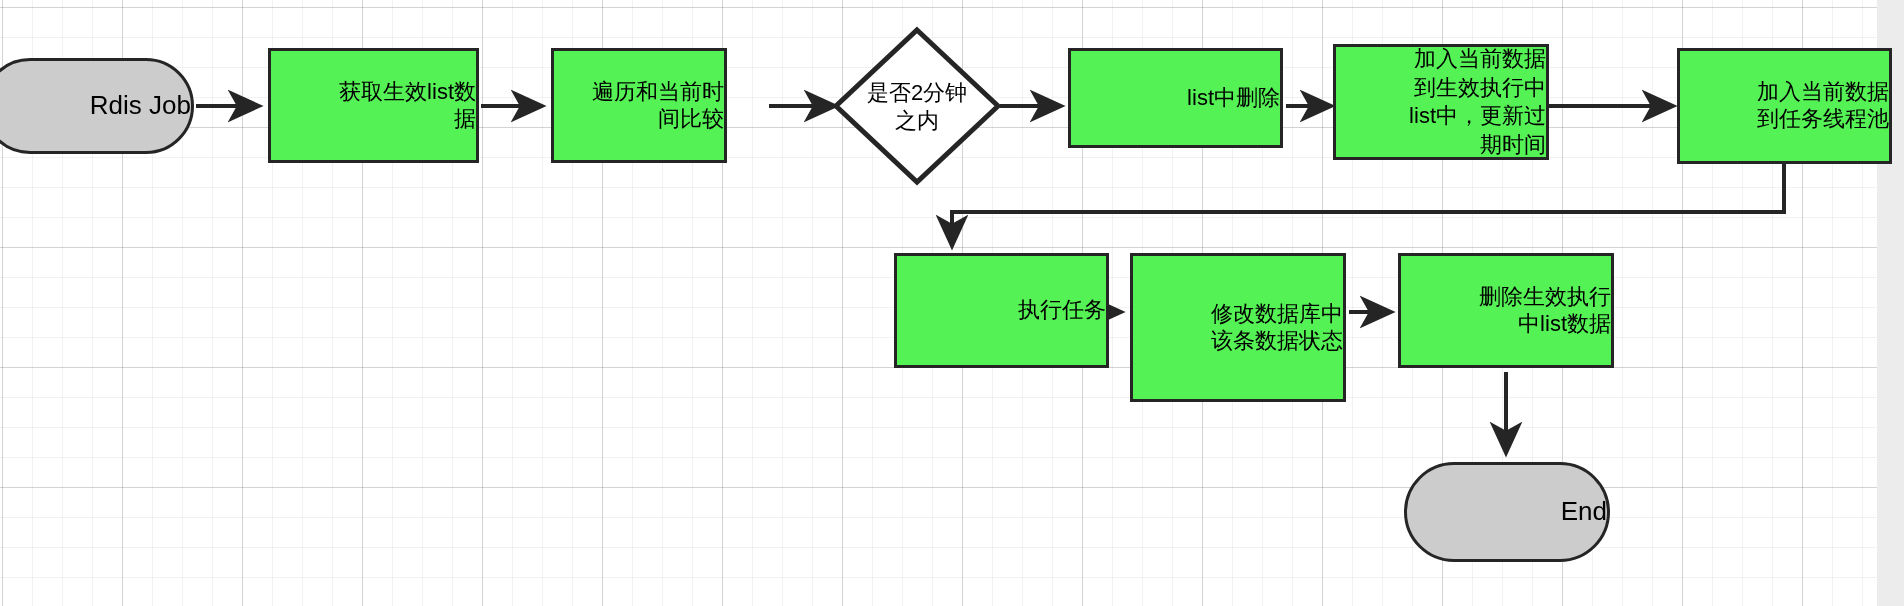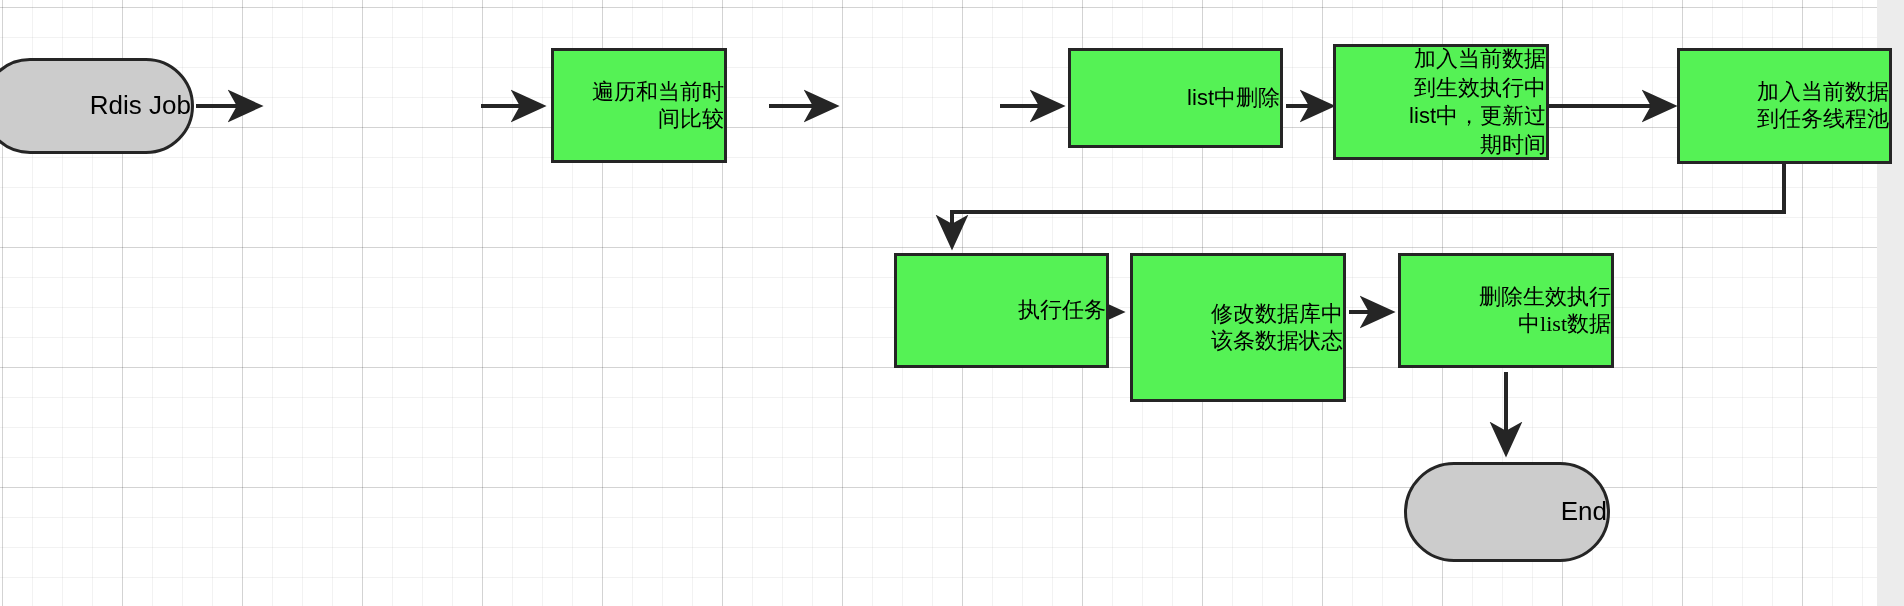--- a/index.html
+++ b/index.html
@@ -120,26 +120,37 @@
       <line x1="1073" y1="312" x2="1120" y2="312" marker-end="url(#ah)"></line>
       <line x1="1349" y1="312" x2="1390" y2="312" marker-end="url(#ah)"></line>
       <line x1="1506" y1="372" x2="1506" y2="452" marker-end="url(#ahv)"></line>
     </g>
   </svg>
 
   <div class="node term" style="left:-18px; top:58px; width:212px; height:96px;">
     <span class="label">Rdis Job</span>
   </div>
 
+  <div class="node proc" style="left:268px; top:48px; width:211px; height:115px;">
+    <span class="label">获取生效list数
+据</span>
+  </div>
 
   <div class="node proc" style="left:551px; top:48px; width:176px; height:115px;">
     <span class="label">遍历和当前时
 间比较</span>
   </div>
 
+  <div class="decision" style="left:832px; top:26px; width:170px; height:160px;">
+    <svg width="170" height="160" viewBox="0 0 170 160" xmlns="http://www.w3.org/2000/svg">
+      <polygon points="85,4 166,80 85,156 4,80" fill="#ffffff" stroke="#252525" stroke-width="5"></polygon>
+    </svg>
+    <span class="dlabel">是否2分钟
+之内</span>
+  </div>
 
   <div class="node proc" style="left:1068px; top:48px; width:215px; height:100px;">
     <span class="label">list中删除</span>
   </div>
 
   <div class="node proc overflow" style="left:1333px; top:44px; width:216px; height:116px;">
     <span class="label" style="position:absolute; left:0; top:50%; transform:translateY(-50%); line-height:1.30;">加入当前数据
 到生效执行中
 list中，更新过
 期时间</span>
@@ -152,21 +163,21 @@
 
   <div class="node proc" style="left:855px; top:253px; width:215px; height:115px;margin-left:39px;">
     <span class="label">执行任务</span>
   </div>
 
   <div class="node proc" style="left:1130px; top:253px; width:216px; height:149px;">
     <span class="label">修改数据库中
 该条数据状态</span>
   </div>
 
-  <div class="node proc" style="left:1398px; top:253px; width:216px; height:115px;font-family:Liberation Serif, serif;">
+  <div class="node proc" style="left:1398px; top:253px; width:216px; height:115px;">
     <span class="label">删除生效执行
 中list数据</span>
   </div>
 
   <div class="node term" style="left:1404px; top:462px; width:206px; height:100px;">
     <span class="label">End</span>
   </div>
 
 </div>
 

